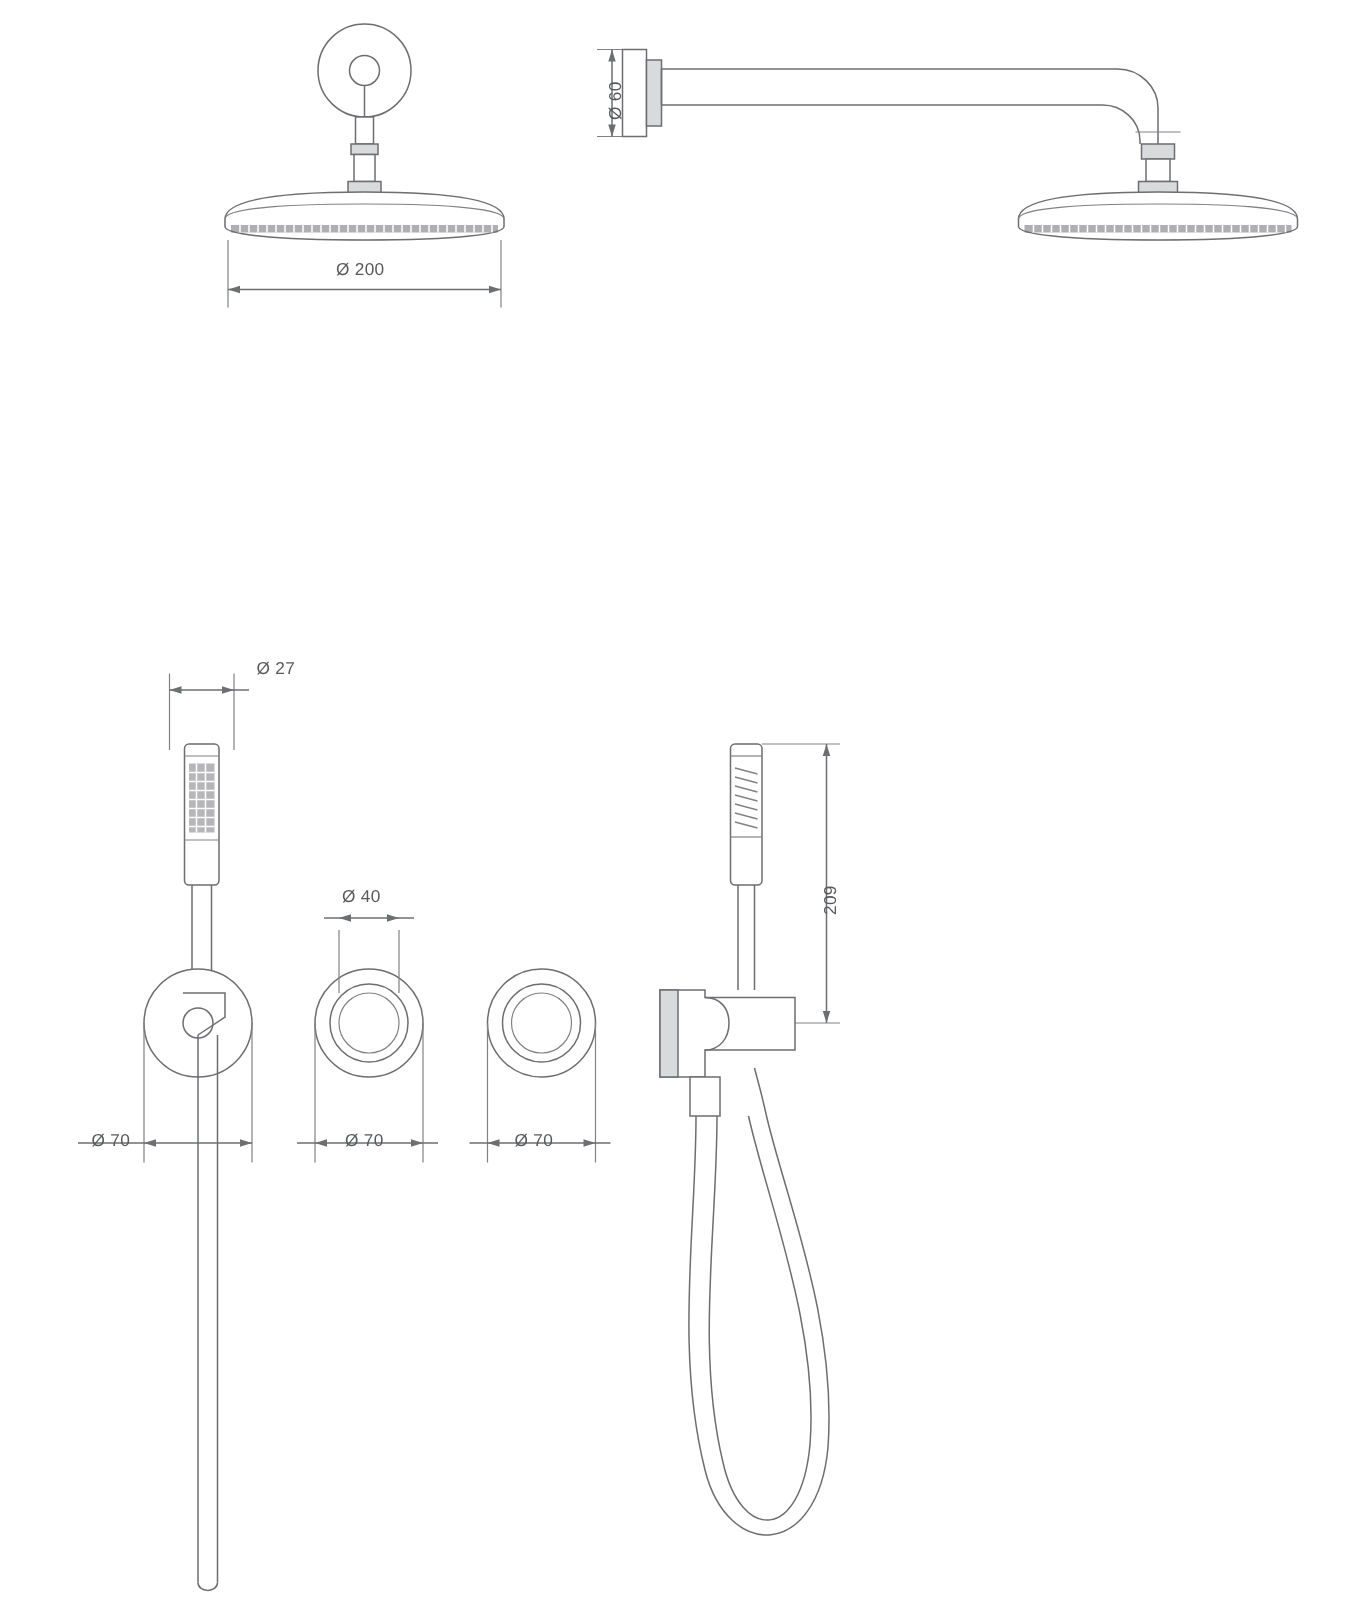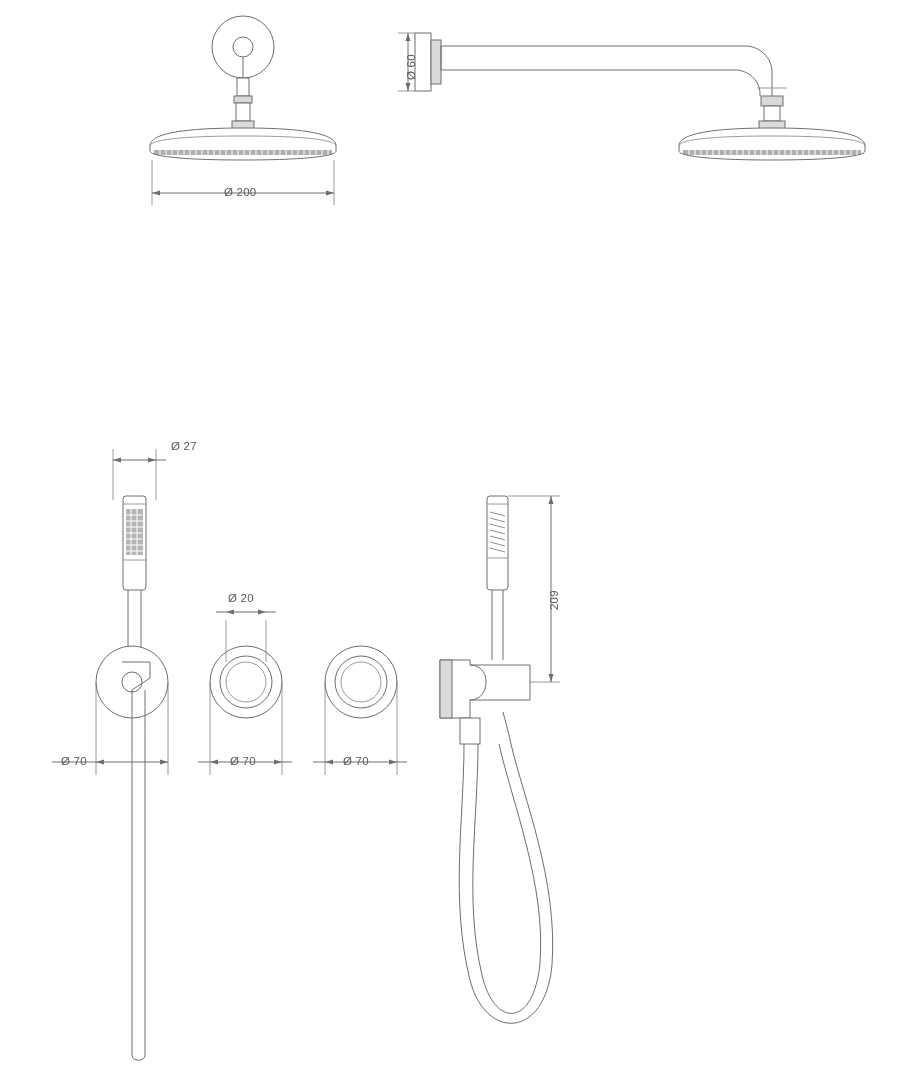--- a/index.html
+++ b/index.html
@@ -166,29 +166,29 @@
       <path d="M464 744 C464 820 450 900 470 980 C485 1040 545 1040 552 965 C558 880 524 800 511 744 C508 730 505 720 503 712" class="stroke"></path>
       <path d="M478 744 C478 820 464 900 482 975 C494 1028 534 1028 540 963 C546 885 512 802 499 744" class="stroke"></path>
 
       <path d="M508 496 L560 496 M530 682 L560 682" class="stroke-thin"></path>
       <path d="M551 496 L551 682" class="stroke"></path>
       <path d="M551 496 L548.5 504 L553.5 504 Z" class="hatch"></path>
       <path d="M551 682 L548.5 674 L553.5 674 Z" class="hatch"></path>
     </g>
   </svg>
 
-  <div class="lbl" style="left:224px;top:186px;">Ø 200</div>
+  <div class="lbl" style="left:224px;top:174px;">Ø 200</div>
 
   <div class="lbl rot" style="left:405px;top:80px;">Ø 60</div>
 
   <div class="lbl" style="left:171px;top:440px;">Ø 27</div>
 
   <div class="lbl" style="left:61px;top:755px;">Ø 70</div>
 
-  <div class="lbl" style="left:228px;top:592px;">Ø 20</div>
+  <div class="lbl" style="left:228px;top:592px;">Ø 40</div>
 
   <div class="lbl" style="left:230px;top:755px;">Ø 70</div>
 
   <div class="lbl" style="left:343px;top:755px;">Ø 70</div>
 
   <div class="lbl rot" style="left:548px;top:610px;">209</div>
 
 </div>
 
 </body></html>

